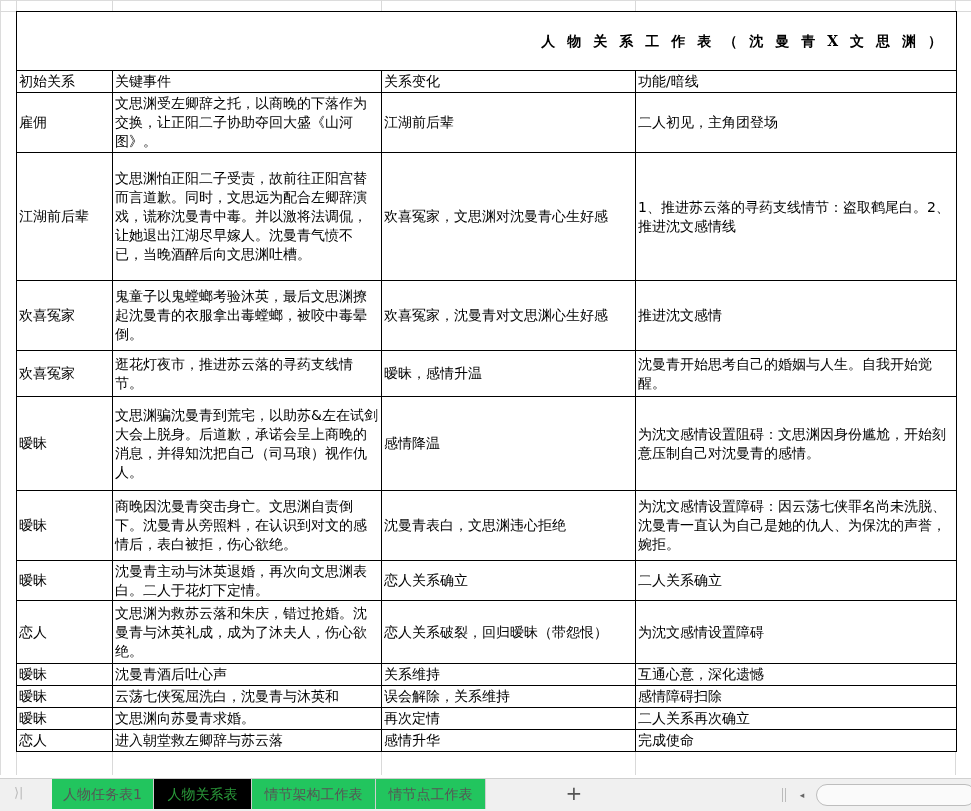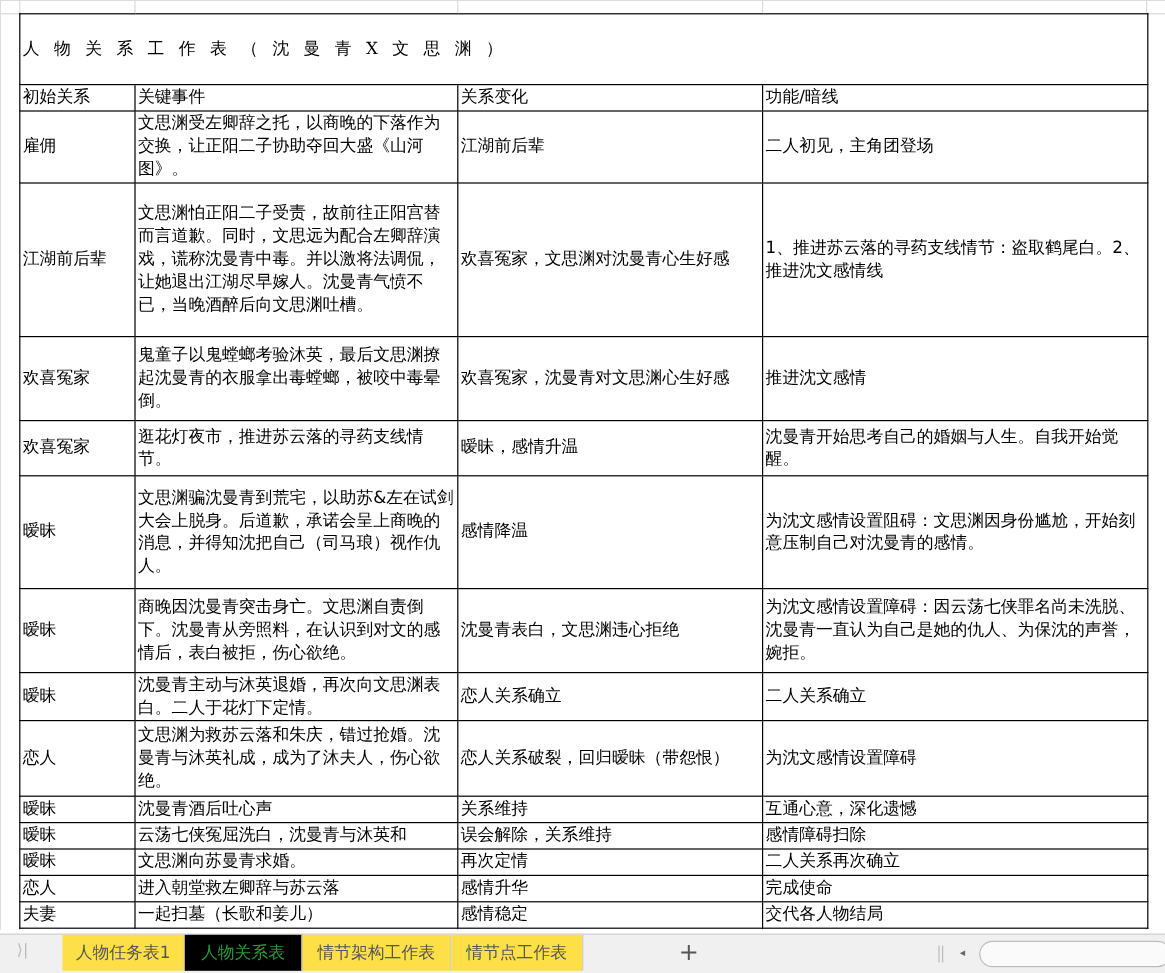--- a/index.html
+++ b/index.html
@@ -20,32 +20,32 @@
     border-collapse: collapse; table-layout: fixed;
     width: 940px; background: #fff;
   }
   table.main td {
     border: 1px solid #000;
     font-size: 14px; line-height: 19px; color: #000;
     padding: 0 2px; vertical-align: middle;
     word-break: break-all; overflow: hidden;
   }
   td.title {
-    height: 59px; text-align: left; font-weight: normal;
+    height: 59px; text-align: right; font-weight: bold;
     font-size: 18px; letter-spacing: 12px; font-family: "DejaVu Serif", serif;
   }
   tr.hdr td { height: 22px; }
   .tabbar {
     position: absolute; left: 0; top: 778px; width: 971px; height: 33px;
     background: #f0f0f0; border-top: 1px solid #d0d0d0;
   }
   .tab-nav { position: absolute; left: 14px; top: 6px; color: #bbb; font-size: 13px; }
   .tab {
     position: absolute; top: 0; height: 30px; line-height: 30px;
-    font-size: 14px; color: #555; text-align: center; background: #fde047;
+    font-size: 14px; color: #555; text-align: center; background: #22c55e;
     border-right: 1px solid #cfcfcf;
   }
   .tab.active { background: #000000; color: #2a9a3a; }
   .tab-add { position: absolute; left: 562px; top: 0; height: 30px; line-height: 28px; font-size: 20px; color: #555; width: 28px; text-align: center; }
   .hsplit { position: absolute; left: 782px; top: 9px; width: 4px; height: 14px; border-left: 1px solid #bbb; border-right: 1px solid #bbb; }
   .hscroll-left { position: absolute; left: 794px; top: 6px; width: 16px; height: 20px; font-size: 9px; color: #666; line-height: 20px; text-align: center; }
   .hscroll-track {
     position: absolute; left: 816px; top: 5px; width: 160px; height: 22px;
     border: 1px solid #bdbdbd; border-radius: 11px; background: #fafafa;
   }
@@ -143,26 +143,20 @@
         <td>文思渊向苏曼青求婚。</td>
         <td>再次定情</td>
         <td>二人关系再次确立</td>
       </tr>
       <tr style="height:22px">
         <td>恋人</td>
         <td>进入朝堂救左卿辞与苏云落</td>
         <td>感情升华</td>
         <td>完成使命</td>
       </tr>
-      <tr style="height:22px">
-        <td>夫妻</td>
-        <td>一起扫墓（长歌和姜儿）</td>
-        <td>感情稳定</td>
-        <td>交代各人物结局</td>
-      </tr>
     </tbody>
   </table>
 </div>
 
 <div class="tabbar">
   <span class="tab-nav">⟩|</span>
   <div class="tab" style="left:52px;width:102px">人物任务表1</div>
   <div class="tab active" style="left:154px;width:98px">人物关系表</div>
   <div class="tab" style="left:376px;width:110px">情节点工作表</div>
   <div class="tab" style="left:252px;width:124px">情节架构工作表</div>

